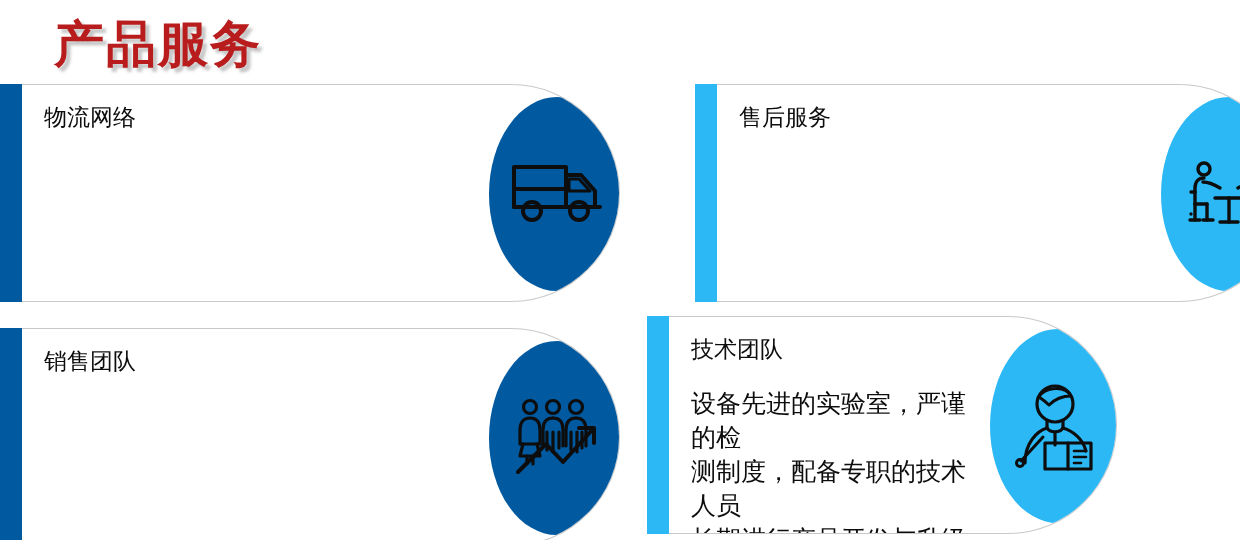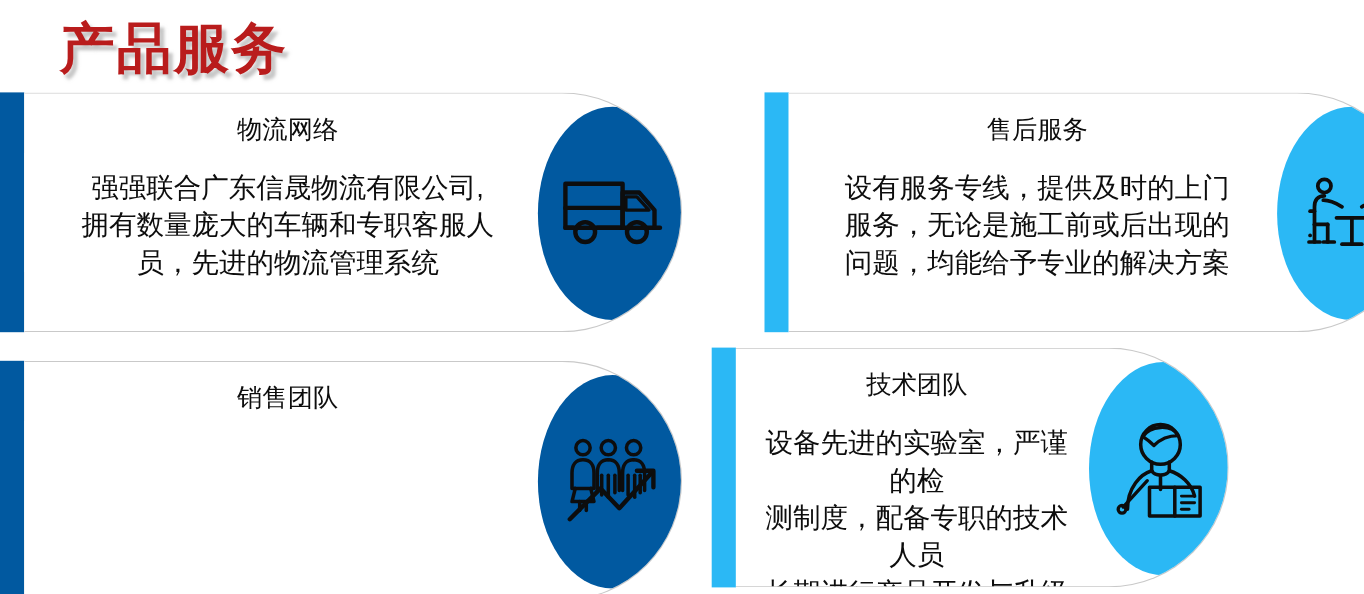--- a/index.html
+++ b/index.html
@@ -27,21 +27,20 @@
     color: #b91c1c;
     text-shadow: 4px 4px 3px rgba(150,150,150,0.55);
     line-height: 1.15;
     white-space: nowrap;
   }
 
   
   .card {
     position: absolute;
     height: 218px;
-    text-align: center;
   }
   .card-bar {
     position: absolute;
     left: 0;
     top: 0;
     width: 22px;
     height: 100%;
   }
   .card-body {
     position: absolute;
@@ -106,23 +105,20 @@
 </head>
 <body>
 
 <div class="slide-title">产品服务</div>
 
 <div class="card" id="card-logistics">
   <div class="card-bar" style="background:#0159a0;"></div>
   <div class="card-body">
     <div class="card-text">
       <div class="card-heading">物流网络</div>
-      <div class="card-desc">强强联合广东信晟物流有限公司,
-拥有数量庞大的车辆和专职客服人
-员，先进的物流管理系统</div>
     </div>
     <div class="icon-ellipse" style="background:#0159a0;">
       <svg width="92" height="66" viewBox="0 0 92 66" fill="none" stroke="#0d0d0d" stroke-width="4" stroke-linecap="round" stroke-linejoin="round">
         <rect x="3" y="6" width="52" height="40"></rect>
         <line x1="3" y1="28" x2="55" y2="28"></line>
         <path d="M55 14 H70 L84 30 V46 H55 Z"></path>
         <path d="M58 18 H68 L79 30 H58 Z" stroke-width="3"></path>
         <path d="M3 46 H10"></path>
         <path d="M32 46 H52"></path>
         <path d="M84 46 H89"></path>
@@ -131,23 +127,20 @@
       </svg>
     </div>
   </div>
 </div>
 
 <div class="card" id="card-aftersales">
   <div class="card-bar" style="background:#2bb8f5;"></div>
   <div class="card-body">
     <div class="card-text">
       <div class="card-heading">售后服务</div>
-      <div class="card-desc">设有服务专线，提供及时的上门
-服务，无论是施工前或后出现的
-问题，均能给予专业的解决方案</div>
     </div>
     <div class="icon-ellipse" style="background:#2bb8f5;">
       <svg width="80" height="72" viewBox="0 0 80 72" fill="none" stroke="#0d0d0d" stroke-width="3.4" stroke-linecap="round" stroke-linejoin="round">
 
         <line x1="26" y1="40" x2="54" y2="40"></line>
         <line x1="40" y1="40" x2="40" y2="64"></line>
         <line x1="31" y1="64" x2="49" y2="64"></line>
 
         <circle cx="15" cy="11" r="6"></circle>
         <path d="M15 20 C9 20 6 24 6 30 L6 46"></path>

